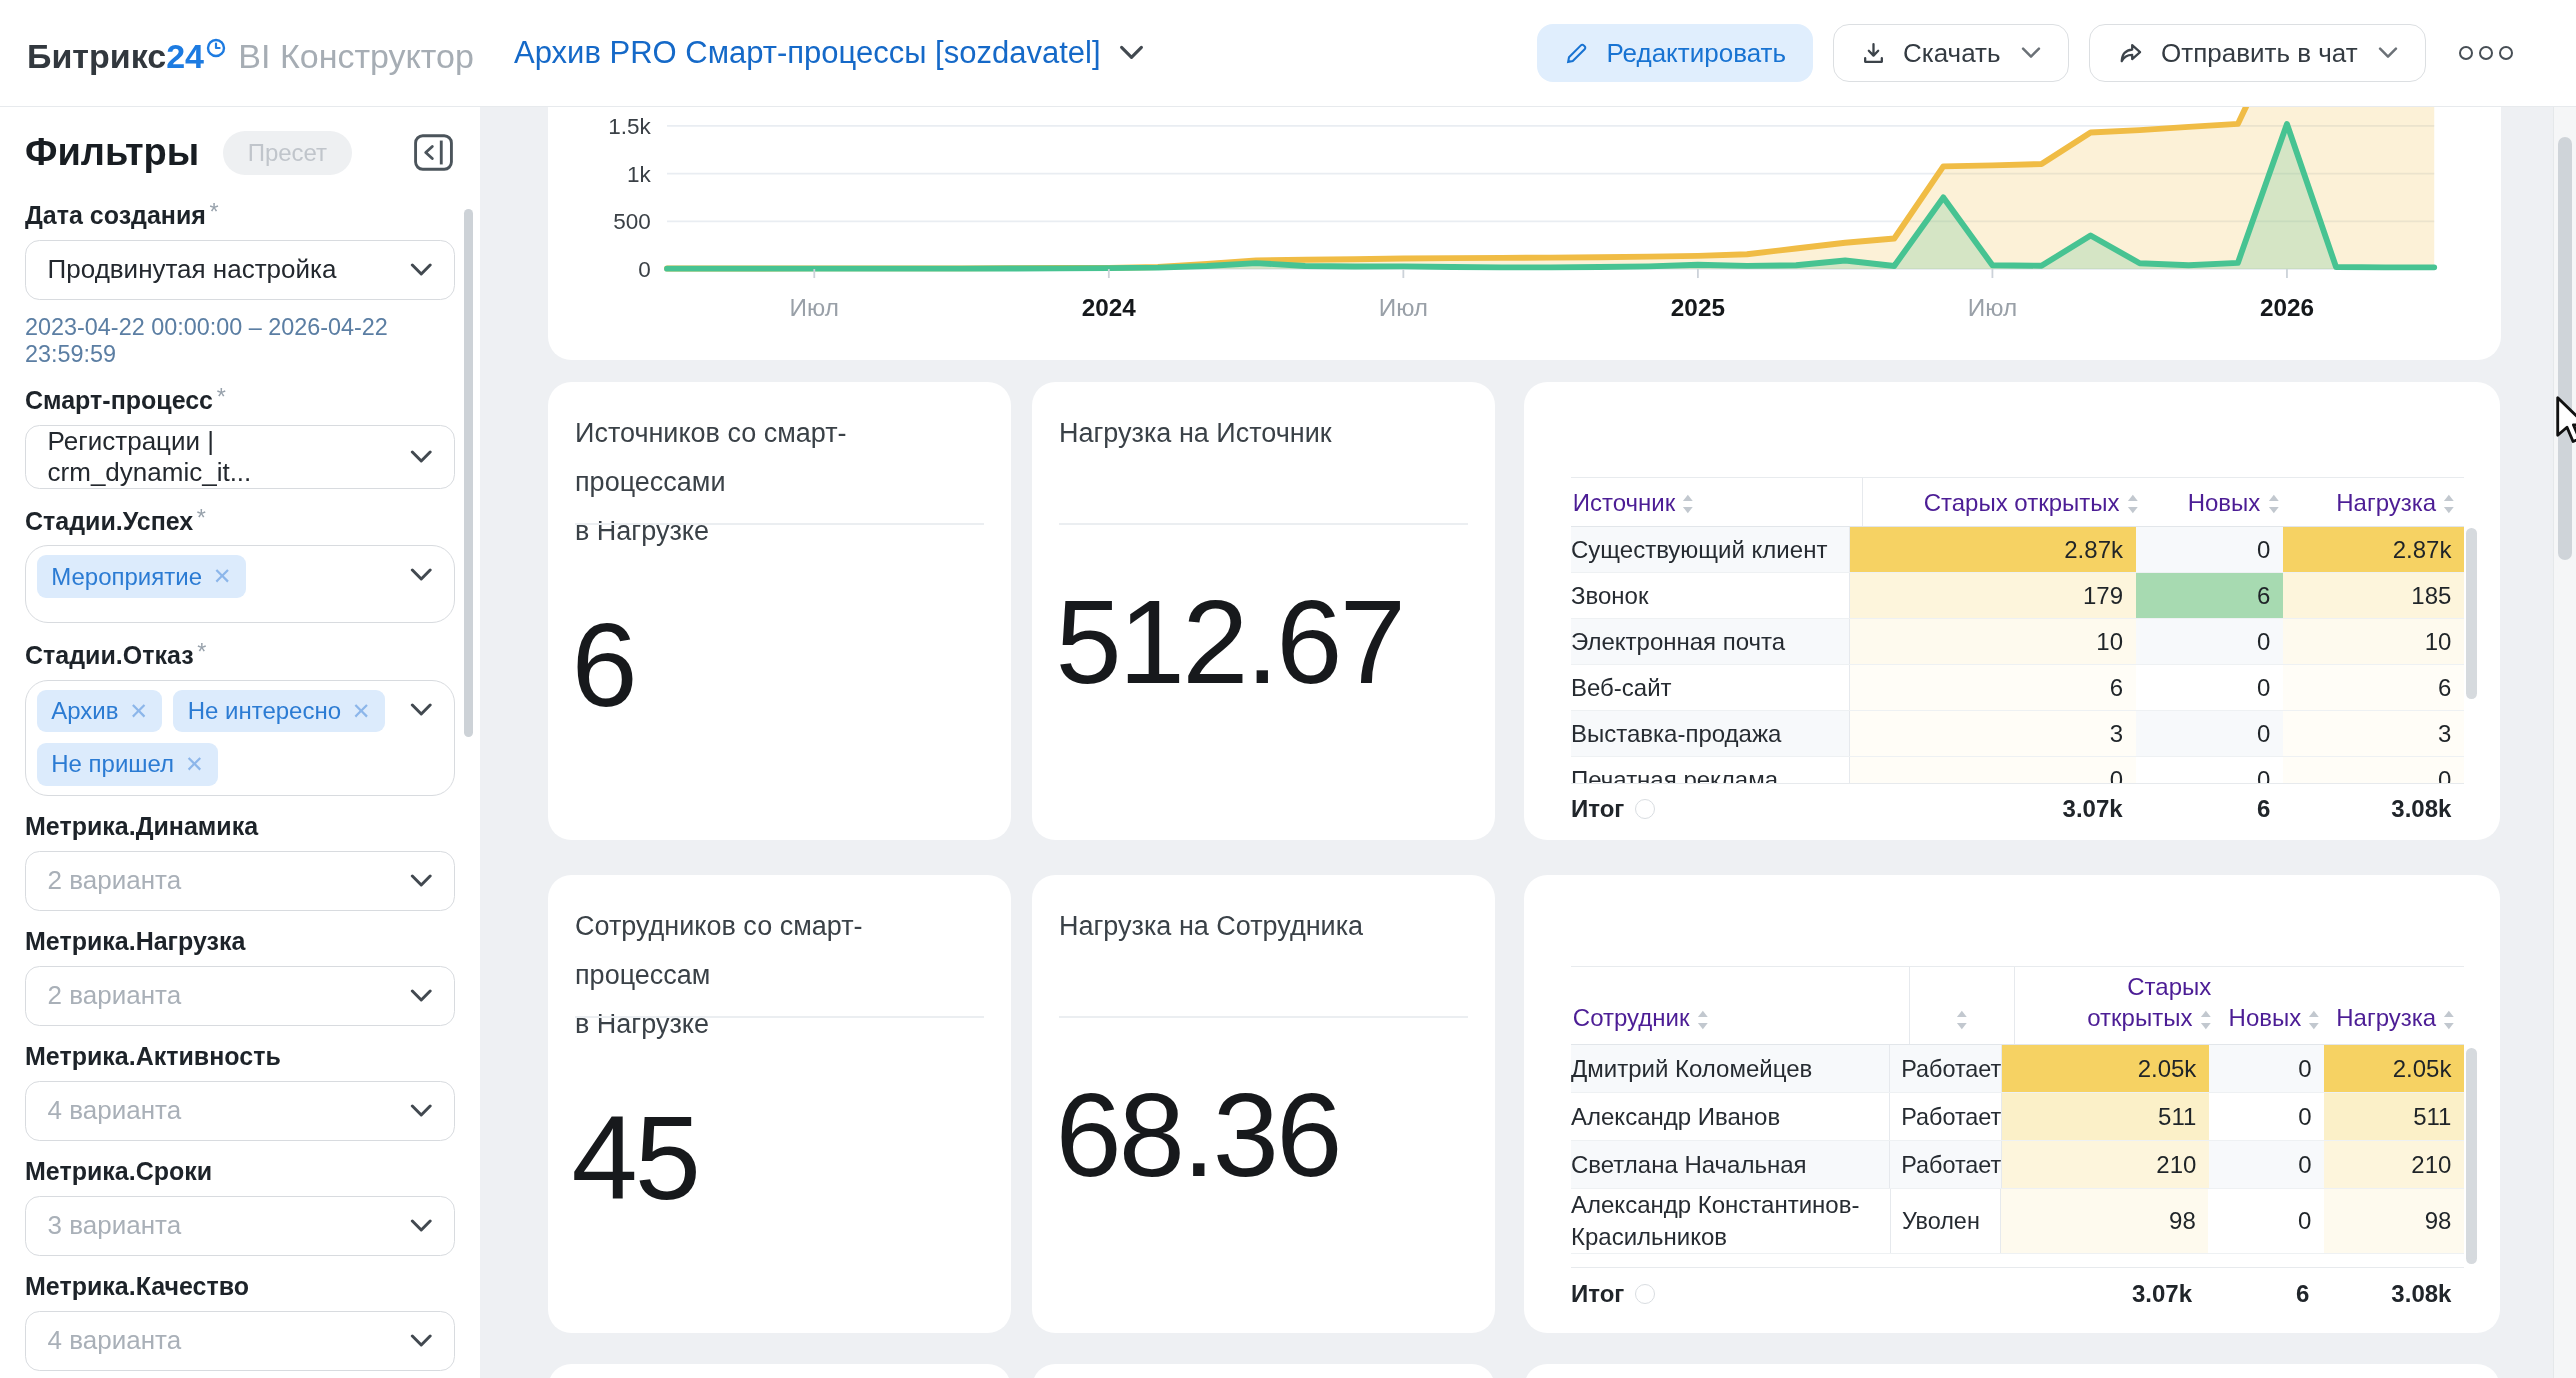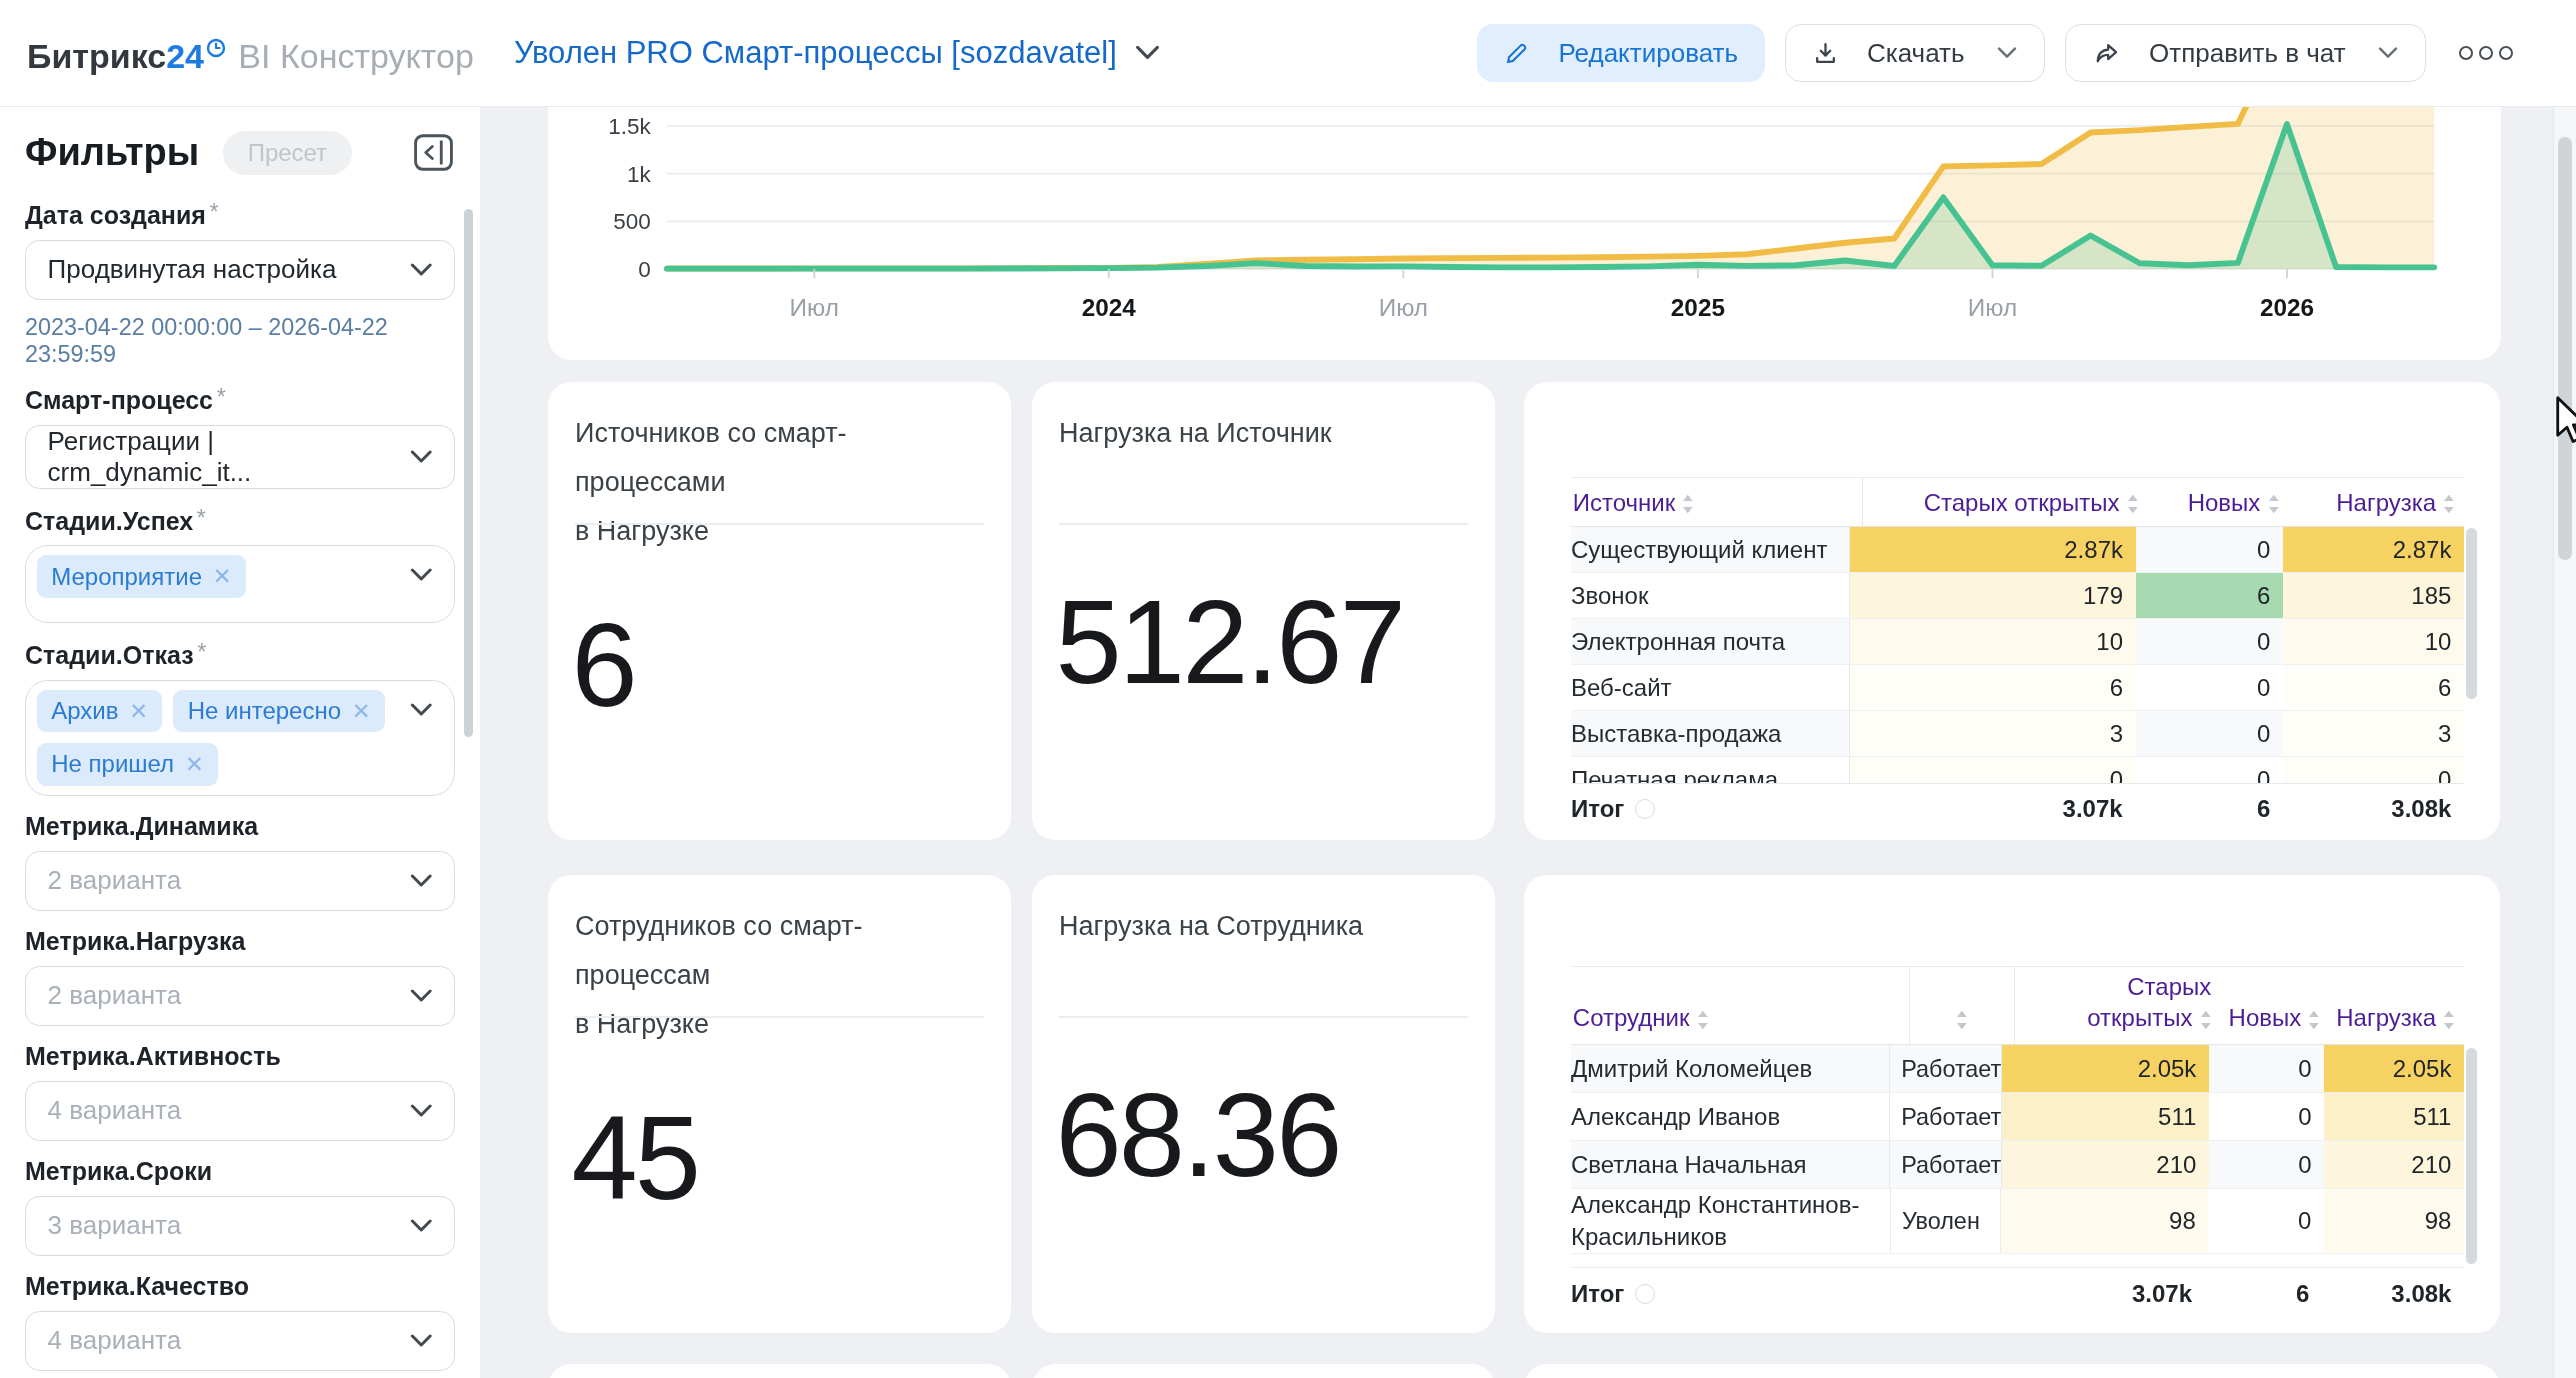--- a/index.html
+++ b/index.html
@@ -13,21 +13,21 @@
     border-bottom:1.8px solid #e7eaed;display:flex;align-items:center;z-index:30;}
   .logo{display:flex;align-items:center;margin-left:27px;font-size:34px;font-weight:600;white-space:nowrap;margin-top:7px;}
   .lg-brand{color:#32383e;}
   .lg-num{color:#1d7be1;}
   .lg-clock{margin:-18px 3.6px 0 1.8px;}
   .lg-suffix{color:#a6adb4;font-weight:400;margin-left:9px;}
   .report-title{position:absolute;left:514px;top:0;height:106px;display:flex;align-items:center;cursor:pointer;}
   .report-title span{color:#1569c8;font-size:31px;font-weight:500;}
   .report-title .chev{width:25px;height:15.3px;margin-left:18px;}
   .topbar-actions{position:absolute;right:50px;top:0;height:106px;display:flex;align-items:center;gap:20px;}
-  .btn{display:flex;align-items:center;gap:29px;height:58px;padding:0 27px;border-radius:16px;
+  .btn{display:flex;align-items:center;gap:17px;height:58px;padding:0 27px;border-radius:16px;
     font-size:26px;border:none;background:none;font-family:inherit;cursor:pointer;}
   .btn-edit{background:#e0eefd;color:#1873d2;font-weight:500;}
   .btn-outline{background:#fff;border:1.8px solid #dcdfe2;color:#343b42;}
   .btn .bchev{width:20px;height:11.7px;margin-left:3.6px;}
   .btn-more{display:flex;align-items:center;gap:6.3px;background:none;border:none;height:58px;padding:0 12.6px;cursor:pointer;}
   .btn-more .dot{width:10px;height:10px;border:2.3px solid #474e55;border-radius:50%;}
   
   #sidebar{position:absolute;left:0;top:106px;width:480px;height:1273px;background:#fff;overflow:hidden;}
   .sb-inner{padding:21.6px 25px 0 25px;}
   .sb-head{display:flex;align-items:center;height:50px;}
@@ -98,21 +98,21 @@
   <div class="logo">
     <span class="lg-brand">Битрикс</span>
       <span class="lg-num">24</span>
     <svg class="lg-clock" width="20" height="20" viewBox="0 0 20 20">
         <circle cx="10" cy="10" r="8" fill="none" stroke="#1d7be1" stroke-width="2.4"></circle>
         <path d="M10 10 L10 5.6 M10 10 L13.6 10" stroke="#1d7be1" stroke-width="2.2" stroke-linecap="round"></path>
       </svg>
     <span class="lg-suffix">BI Конструктор</span>
   </div>
   <div class="report-title">
-    <span>Уволен PRO Смарт-процессы [sozdavatel]</span>
+    <span>Архив PRO Смарт-процессы [sozdavatel]</span>
     <svg class="chev" viewBox="0 0 24 14">
         <path d="M2.5 2 L12 11.5 L21.5 2" fill="none" stroke="#4a5056" stroke-width="3" stroke-linecap="round" stroke-linejoin="round"></path>
       </svg>
   </div>
   <div class="topbar-actions">
     <button class="btn btn-edit">
       <svg width="25" height="25" viewBox="0 0 24 24">
           <path d="M4 20 L4.8 15.6 L16.2 4.2 A1.9 1.9 0 0 1 18.9 4.2 L19.8 5.1 A1.9 1.9 0 0 1 19.8 7.9 L8.4 19.2 Z" fill="none" stroke="#1873d2" stroke-width="2"></path>
         </svg>
       <span>Редактировать</span>

